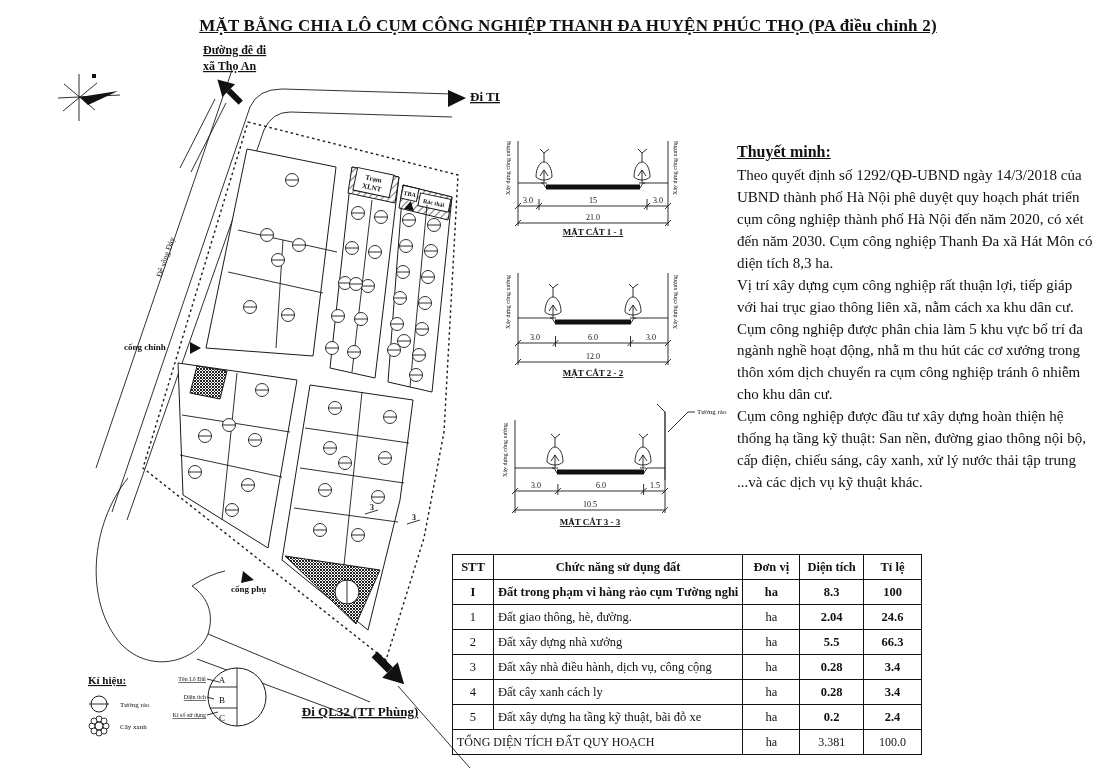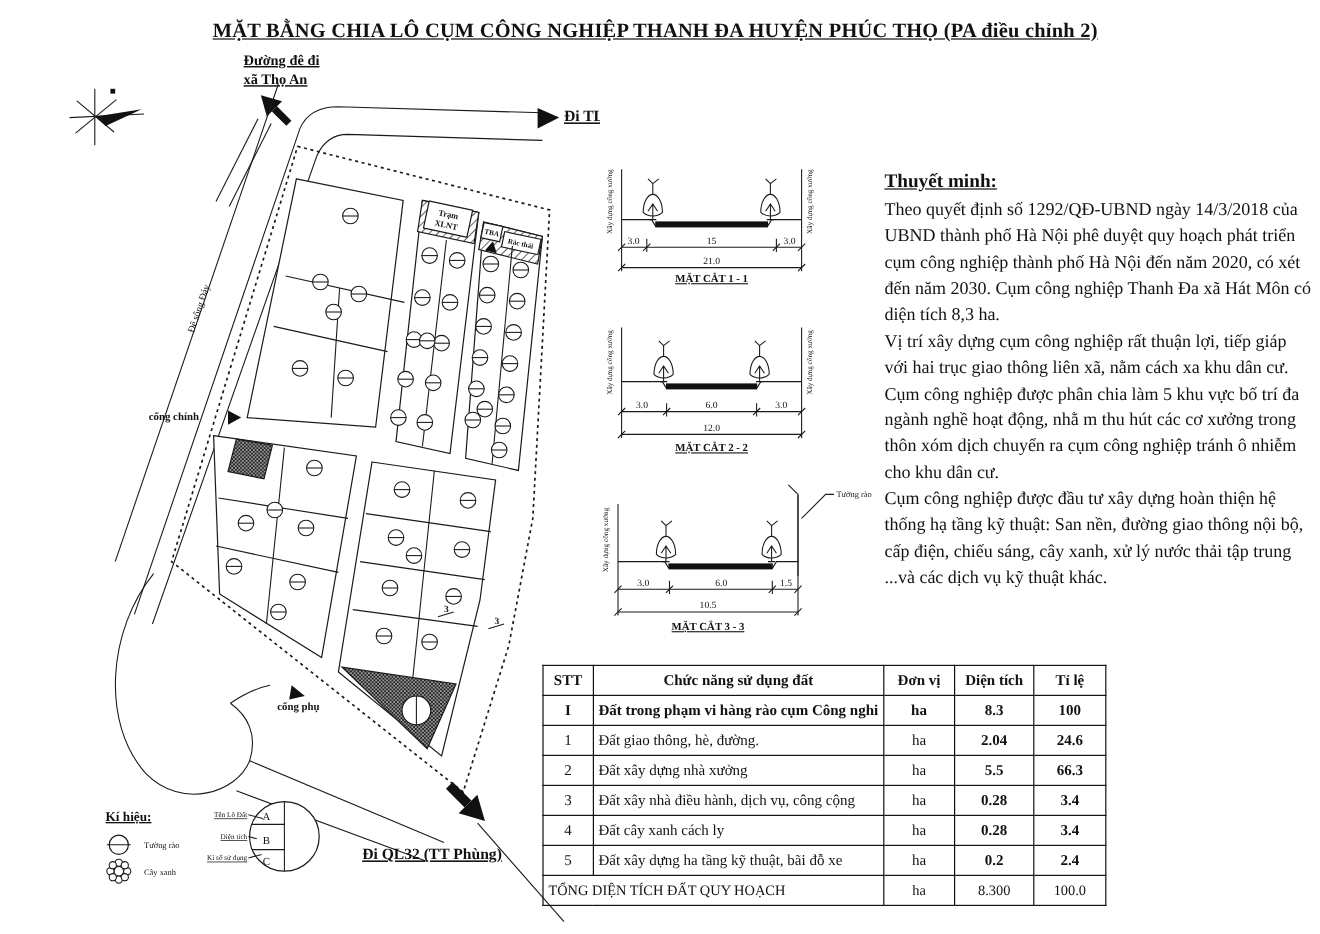--- a/index.html
+++ b/index.html
@@ -1,20 +1,20 @@
 <!DOCTYPE html>
 <html lang="vi"><head>
 <meta charset="utf-8">
 <style>
   html,body{margin:0;padding:0;background:#fff;}
   body{width:1100px;height:778px;position:relative;overflow:hidden;
        font-family:"Liberation Serif","DejaVu Serif",serif;color:#111;}
   .abs{position:absolute;}
   
-  #main-title{left:136px;top:16px;width:820px;text-align:center;
+  #main-title{left:158px;top:16px;width:820px;text-align:center;
     font-size:17px;font-weight:bold;text-decoration:underline;letter-spacing:.2px;}
   
   #notes{left:737px;top:140px;width:356px;font-size:15px;line-height:1.46;}
   #notes h3{margin:0 0 2px 0;font-size:16px;text-decoration:underline;}
   #notes p{margin:0;text-align:left;}
   
   #table-wrap{left:452px;top:530px;width:470px;}
   #table-title{text-align:center;font-weight:bold;font-size:15px;
     text-decoration:underline;margin:4px 0 6px 0;}
   table{border-collapse:collapse;width:100%;font-size:12.5px;margin-top:24px;}
@@ -346,21 +346,21 @@
         <th>STT</th>
         <th>Chức năng sử dụng đất</th>
         <th>Đơn vị</th>
         <th>Diện tích</th>
         <th>Tỉ lệ</th>
       </tr>
     </thead>
     <tbody>
         <tr class="bold-row">
           <td>I</td>
-          <td class="cell-name">Đất trong phạm vi hàng rào cụm Công nghi</td>
+          <td class="cell-name">Đất trong phạm vi hàng rào cụm Tường nghi</td>
           <td>ha</td>
           <td class="num">8.3</td>
           <td class="num">100</td>
         </tr>
         <tr>
           <td>1</td>
           <td class="cell-name">Đất giao thông, hè, đường.</td>
           <td>ha</td>
           <td class="num">2.04</td>
           <td class="num">24.6</td>
@@ -391,18 +391,18 @@
           <td class="cell-name">Đất xây dựng ha tầng kỹ thuật, bãi đỗ xe</td>
           <td>ha</td>
           <td class="num">0.2</td>
           <td class="num">2.4</td>
         </tr>
       </tbody>
     <tfoot>
       <tr class="total-row">
         <td colspan="2" class="cell-name">TỔNG DIỆN TÍCH ĐẤT QUY HOẠCH</td>
         <td>ha</td>
-        <td>8.300</td>
+        <td>3.381</td>
         <td>100.0</td>
       </tr>
     </tfoot>
   </table>
 </div>
 
 </body></html>

